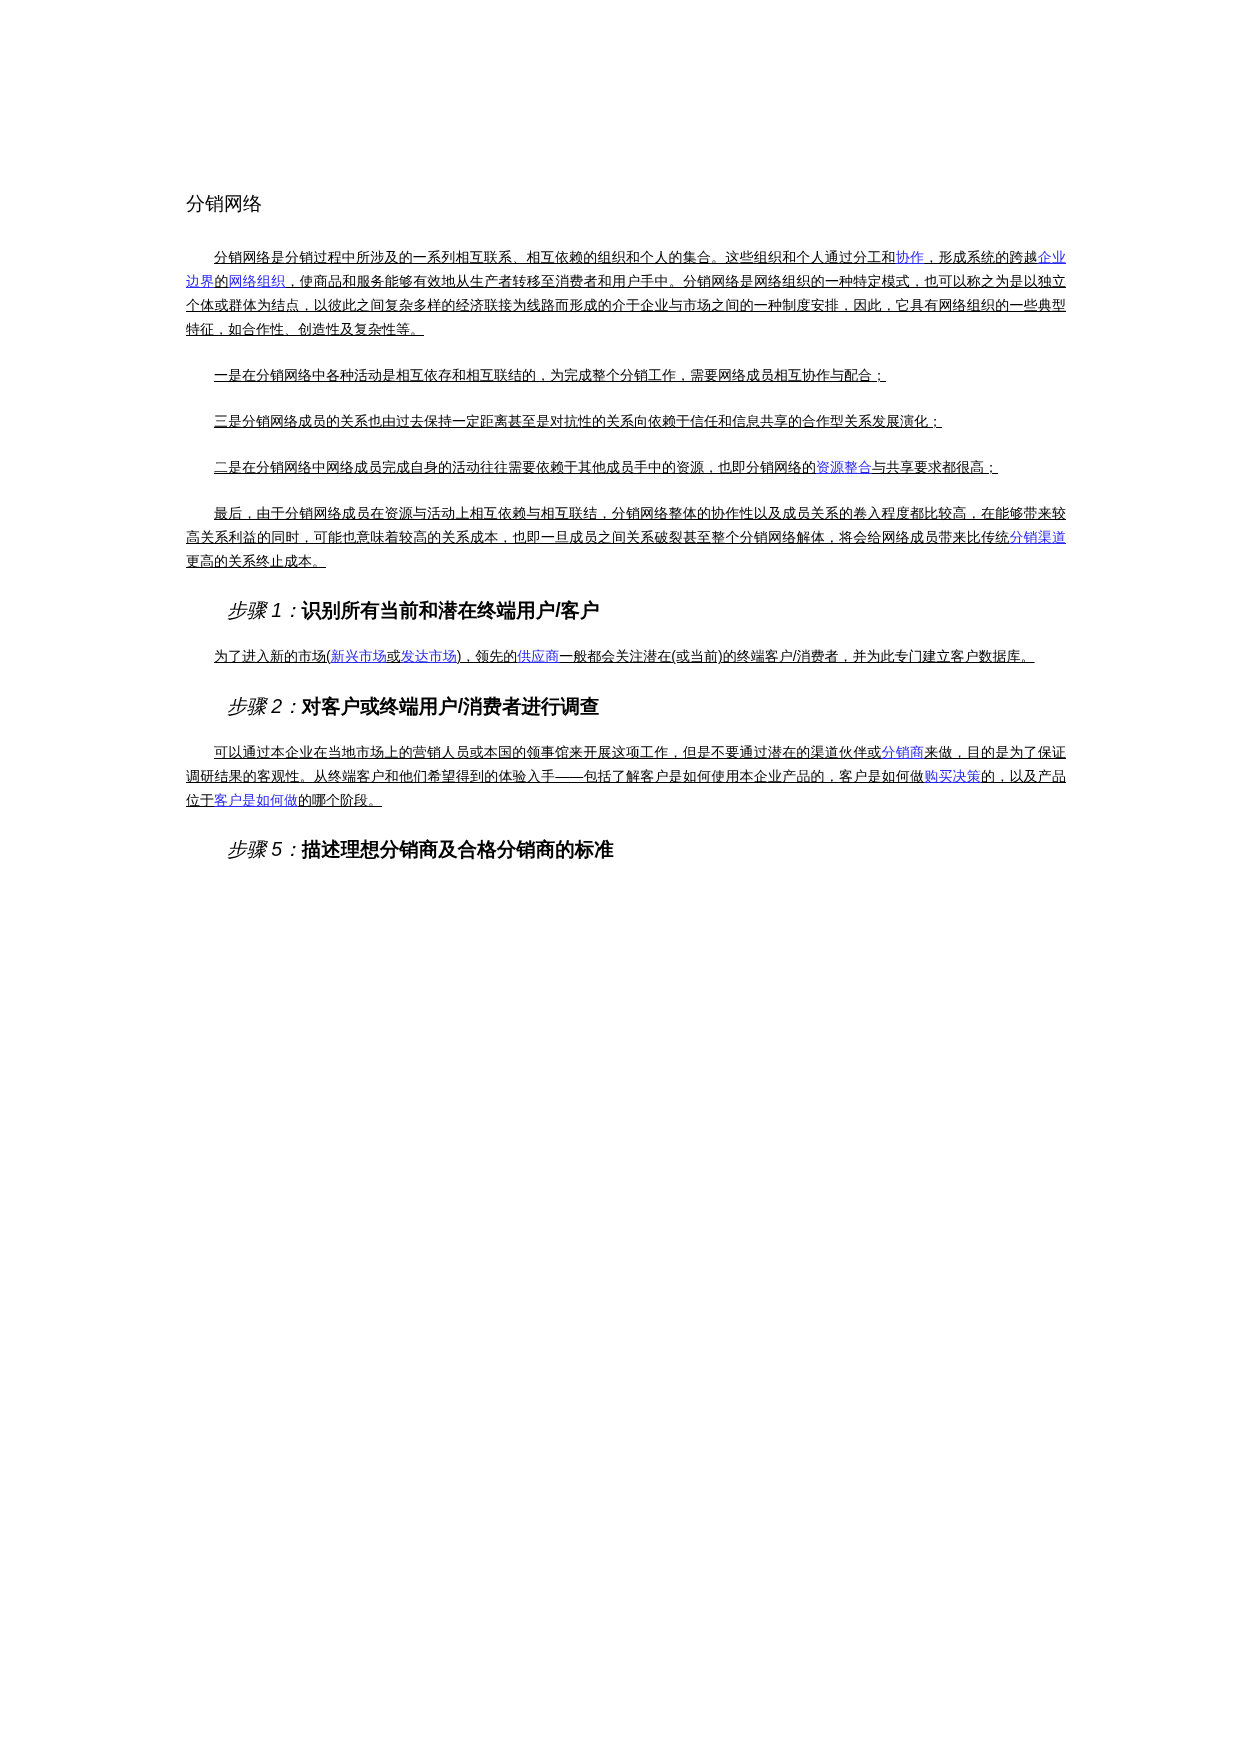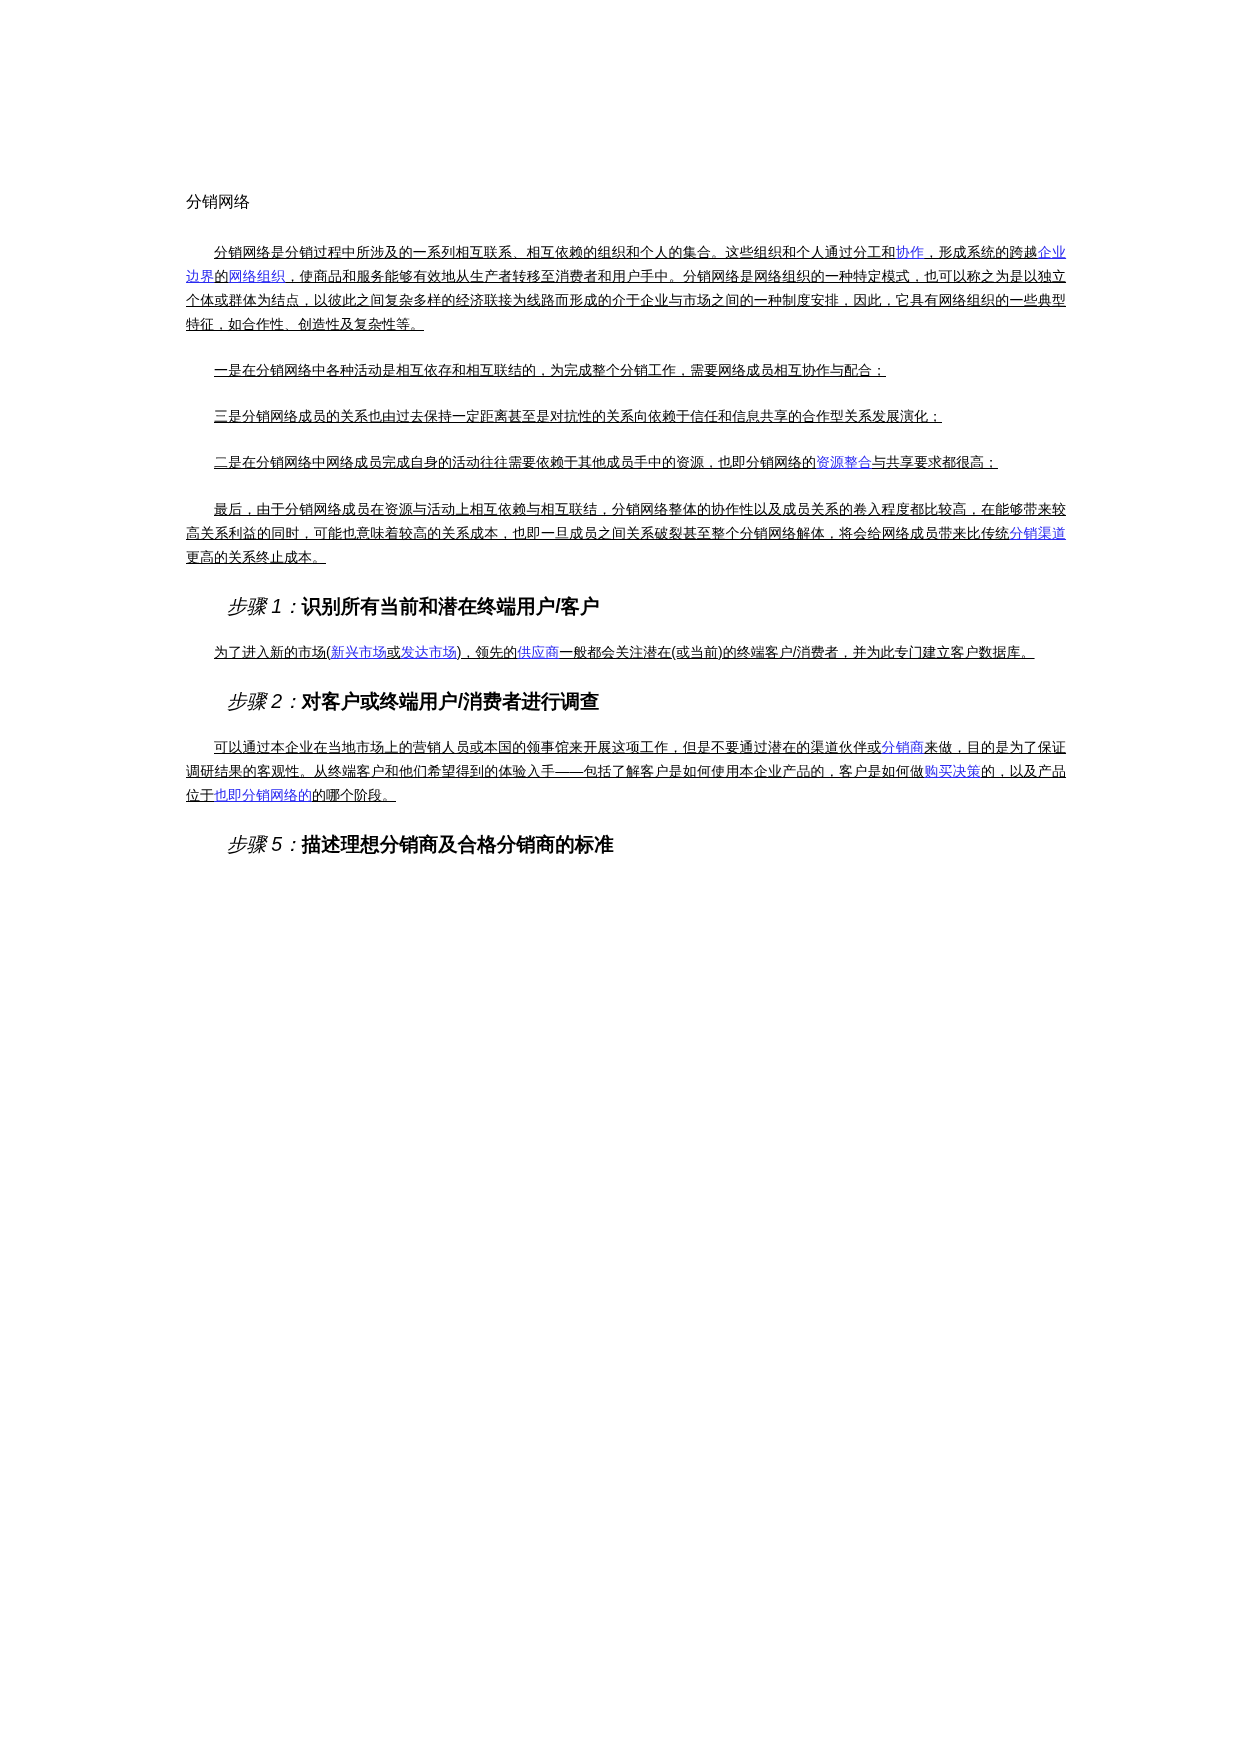--- a/index.html
+++ b/index.html
@@ -15,21 +15,21 @@
   }
   .page {
     width: 1241px;
     min-height: 1754px;
     box-sizing: border-box;
     padding: 190px 175px 60px 186px;
     background: #ffffff;
   }
   .doc-title {
     font-family: "Liberation Sans", sans-serif;
-    font-size: 16px;
+    font-size: 19px;
     line-height: 1.5;
     margin: 0 0 26px 0;
     color: #000;
   }
   p.body {
     font-family: "Liberation Sans", sans-serif;
     font-size: 14px;
     line-height: 1.72;
     margin: 0 0 22px 0;
     text-align: justify;
@@ -87,17 +87,17 @@
 
   <p class="body indent"><span>最后，由于分销网络成员在资源与活动上相互依赖与相互联结，分销网络整体的协作性以及成员关系的卷入程度都比较高，在能够带来较高关系利益的同时，可能也意味着较高的关系成本，也即一旦成员之间关系破裂甚至整个分销网络解体，将会给网络成员带来比传统</span><a class="link" href="#">分销渠道</a><span>更高的关系终止成本。</span></p>
 
 
   <p class="step-head"><span class="step-label">步骤 1：</span><span class="step-text">识别所有当前和潜在终端用户/客户</span></p>
 
   <p class="body indent"><span>为了进入新的市场(</span><a class="link" href="#">新兴市场</a><span>或</span><a class="link" href="#">发达市场</a><span>)，领先的</span><a class="link" href="#">供应商</a><span>一般都会关注潜在(或当前)的终端客户/消费者，并为此专门建立客户数据库。</span></p>
 
   <p class="step-head"><span class="step-label">步骤 2：</span><span class="step-text">对客户或终端用户/消费者进行调查</span></p>
 
-  <p class="body indent"><span>可以通过本企业在当地市场上的营销人员或本国的领事馆来开展这项工作，但是不要通过潜在的渠道伙伴或</span><a class="link" href="#">分销商</a><span>来做，目的是为了保证调研结果的客观性。从终端客户和他们希望得到的体验入手——包括了解客户是如何使用本企业产品的，客户是如何做</span><a class="link" href="#">购买决策</a><span>的，以及产品位于</span><a class="link" href="#">也即分销网络的</a><span>的哪个阶段。</span></p>
+  <p class="body indent"><span>可以通过本企业在当地市场上的营销人员或本国的领事馆来开展这项工作，但是不要通过潜在的渠道伙伴或</span><a class="link" href="#">分销商</a><span>来做，目的是为了保证调研结果的客观性。从终端客户和他们希望得到的体验入手——包括了解客户是如何使用本企业产品的，客户是如何做</span><a class="link" href="#">购买决策</a><span>的，以及产品位于</span><a class="link" href="#">客户是如何做</a><span>的哪个阶段。</span></p>
 
   <p class="step-head"><span class="step-label">步骤 5：</span><span class="step-text">描述理想分销商及合格分销商的标准</span></p>
 
 </div>
 
 </body></html>

